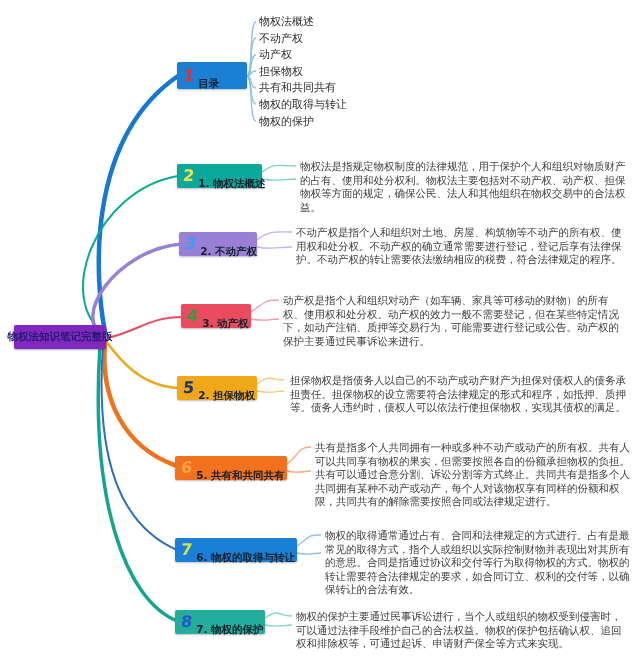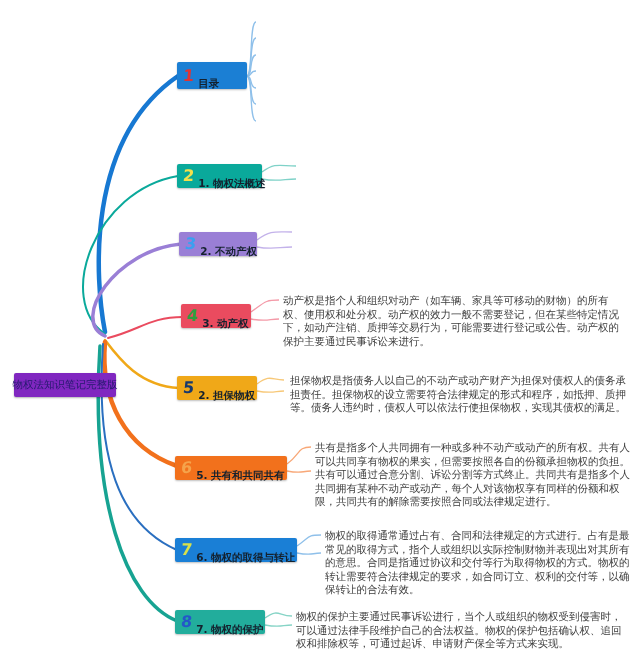--- a/index.html
+++ b/index.html
@@ -10,25 +10,24 @@
   #links{position:absolute;left:0;top:0;width:640px;height:662px;}
   .topic{
     position:absolute;display:flex;align-items:center;box-sizing:border-box;
     height:24px;padding:0 6px;border-radius:2px;white-space:nowrap;z-index:3;
     box-shadow:0 1px 2px rgba(0,0,0,.25);cursor:pointer;
   }
   .topic .num{font-weight:bold;font-size:16px;line-height:1;letter-spacing:-1px;
     font-family:"DejaVu Sans","Liberation Sans",sans-serif;transform:skewX(-6deg);}
   .topic .lbl{font-weight:bold;font-size:10.5px;color:#14212e;margin-left:5px;margin-top:16px;}
   #root-node{
-    position:absolute;left:14px;top:325px;width:102px;height:24px;z-index:4;
+    position:absolute;left:14px;top:325px;width:92px;height:24px;z-index:4;
     display:flex;align-items:center;justify-content:center;border-radius:2px;
-    font-weight:normal;font-size:10.5px;white-space:nowrap;cursor:pointer;
+    font-weight:bold;font-size:10.5px;white-space:nowrap;cursor:pointer;
     box-shadow:0 1px 2px rgba(0,0,0,.3);
-    margin-top:48px;
   }
   .detail{
     position:absolute;font-size:10.5px;line-height:13.5px;color:#3d3d3d;
     text-align:left;z-index:2;
   }
   .child-list{position:absolute;left:259px;top:14px;z-index:2;}
   .child-list div{font-size:11px;line-height:16.6px;color:#2e2e2e;white-space:nowrap;cursor:pointer;}
 </style>
 </head>
 <body>
@@ -98,20 +97,31 @@
   </div>
   <div class="topic" style="left: 175px; top: 538px; width: 122px; background-color: rgb(26, 127, 214);">
     <span class="num" style="color: rgb(216, 224, 74);">7</span>
     <span class="lbl">6. 物权的取得与转让</span>
   </div>
   <div class="topic" style="left: 175px; top: 610px; width: 90px; background-color: rgb(34, 173, 156);">
     <span class="num" style="color: rgb(36, 88, 200);">8</span>
     <span class="lbl">7. 物权的保护</span>
   </div>
 
+  <div class="child-list">
+    <div>物权法概述</div>
+    <div>不动产权</div>
+    <div>动产权</div>
+    <div>担保物权</div>
+    <div>共有和共同共有</div>
+    <div>物权的取得与转让</div>
+    <div>物权的保护</div>
+  </div>
 
+  <div class="detail" style="left:300px;top:160px;width:330px;">物权法是指规定物权制度的法律规范，用于保护个人和组织对物质财产的占有、使用和处分权利。物权法主要包括对不动产权、动产权、担保物权等方面的规定，确保公民、法人和其他组织在物权交易中的合法权益。</div>
+  <div class="detail" style="left:296px;top:226px;width:334px;">不动产权是指个人和组织对土地、房屋、构筑物等不动产的所有权、使用权和处分权。不动产权的确立通常需要进行登记，登记后享有法律保护。不动产权的转让需要依法缴纳相应的税费，符合法律规定的程序。</div>
   <div class="detail" style="left:283px;top:294px;width:344px;">动产权是指个人和组织对动产（如车辆、家具等可移动的财物）的所有权、使用权和处分权。动产权的效力一般不需要登记，但在某些特定情况下，如动产注销、质押等交易行为，可能需要进行登记或公告。动产权的保护主要通过民事诉讼来进行。</div>
   <div class="detail" style="left:288px;top:374px;width:338px;text-align:right;">担保物权是指债务人以自己的不动产或动产财产为担保对债权人的债务承担责任。担保物权的设立需要符合法律规定的形式和程序，如抵押、质押等。债务人违约时，债权人可以依法行使担保物权，实现其债权的满足。</div>
   <div class="detail" style="left:325px;top:529px;width:308px;">物权的取得通常通过占有、合同和法律规定的方式进行。占有是最常见的取得方式，指个人或组织以实际控制财物并表现出对其所有的意思。合同是指通过协议和交付等行为取得物权的方式。物权的转让需要符合法律规定的要求，如合同订立、权利的交付等，以确保转让的合法有效。</div>
   <div class="detail" style="left:315px;top:441px;width:316px;">共有是指多个人共同拥有一种或多种不动产或动产的所有权。共有人可以共同享有物权的果实，但需要按照各自的份额承担物权的负担。共有可以通过合意分割、诉讼分割等方式终止。共同共有是指多个人共同拥有某种不动产或动产，每个人对该物权享有同样的份额和权限，共同共有的解除需要按照合同或法律规定进行。</div>
   <div class="detail" style="left:296px;top:610px;width:332px;font-family:Liberation Serif, serif;">物权的保护主要通过民事诉讼进行，当个人或组织的物权受到侵害时，可以通过法律手段维护自己的合法权益。物权的保护包括确认权、追回权和排除权等，可通过起诉、申请财产保全等方式来实现。</div>
 
 </div>
 
 </body></html>

